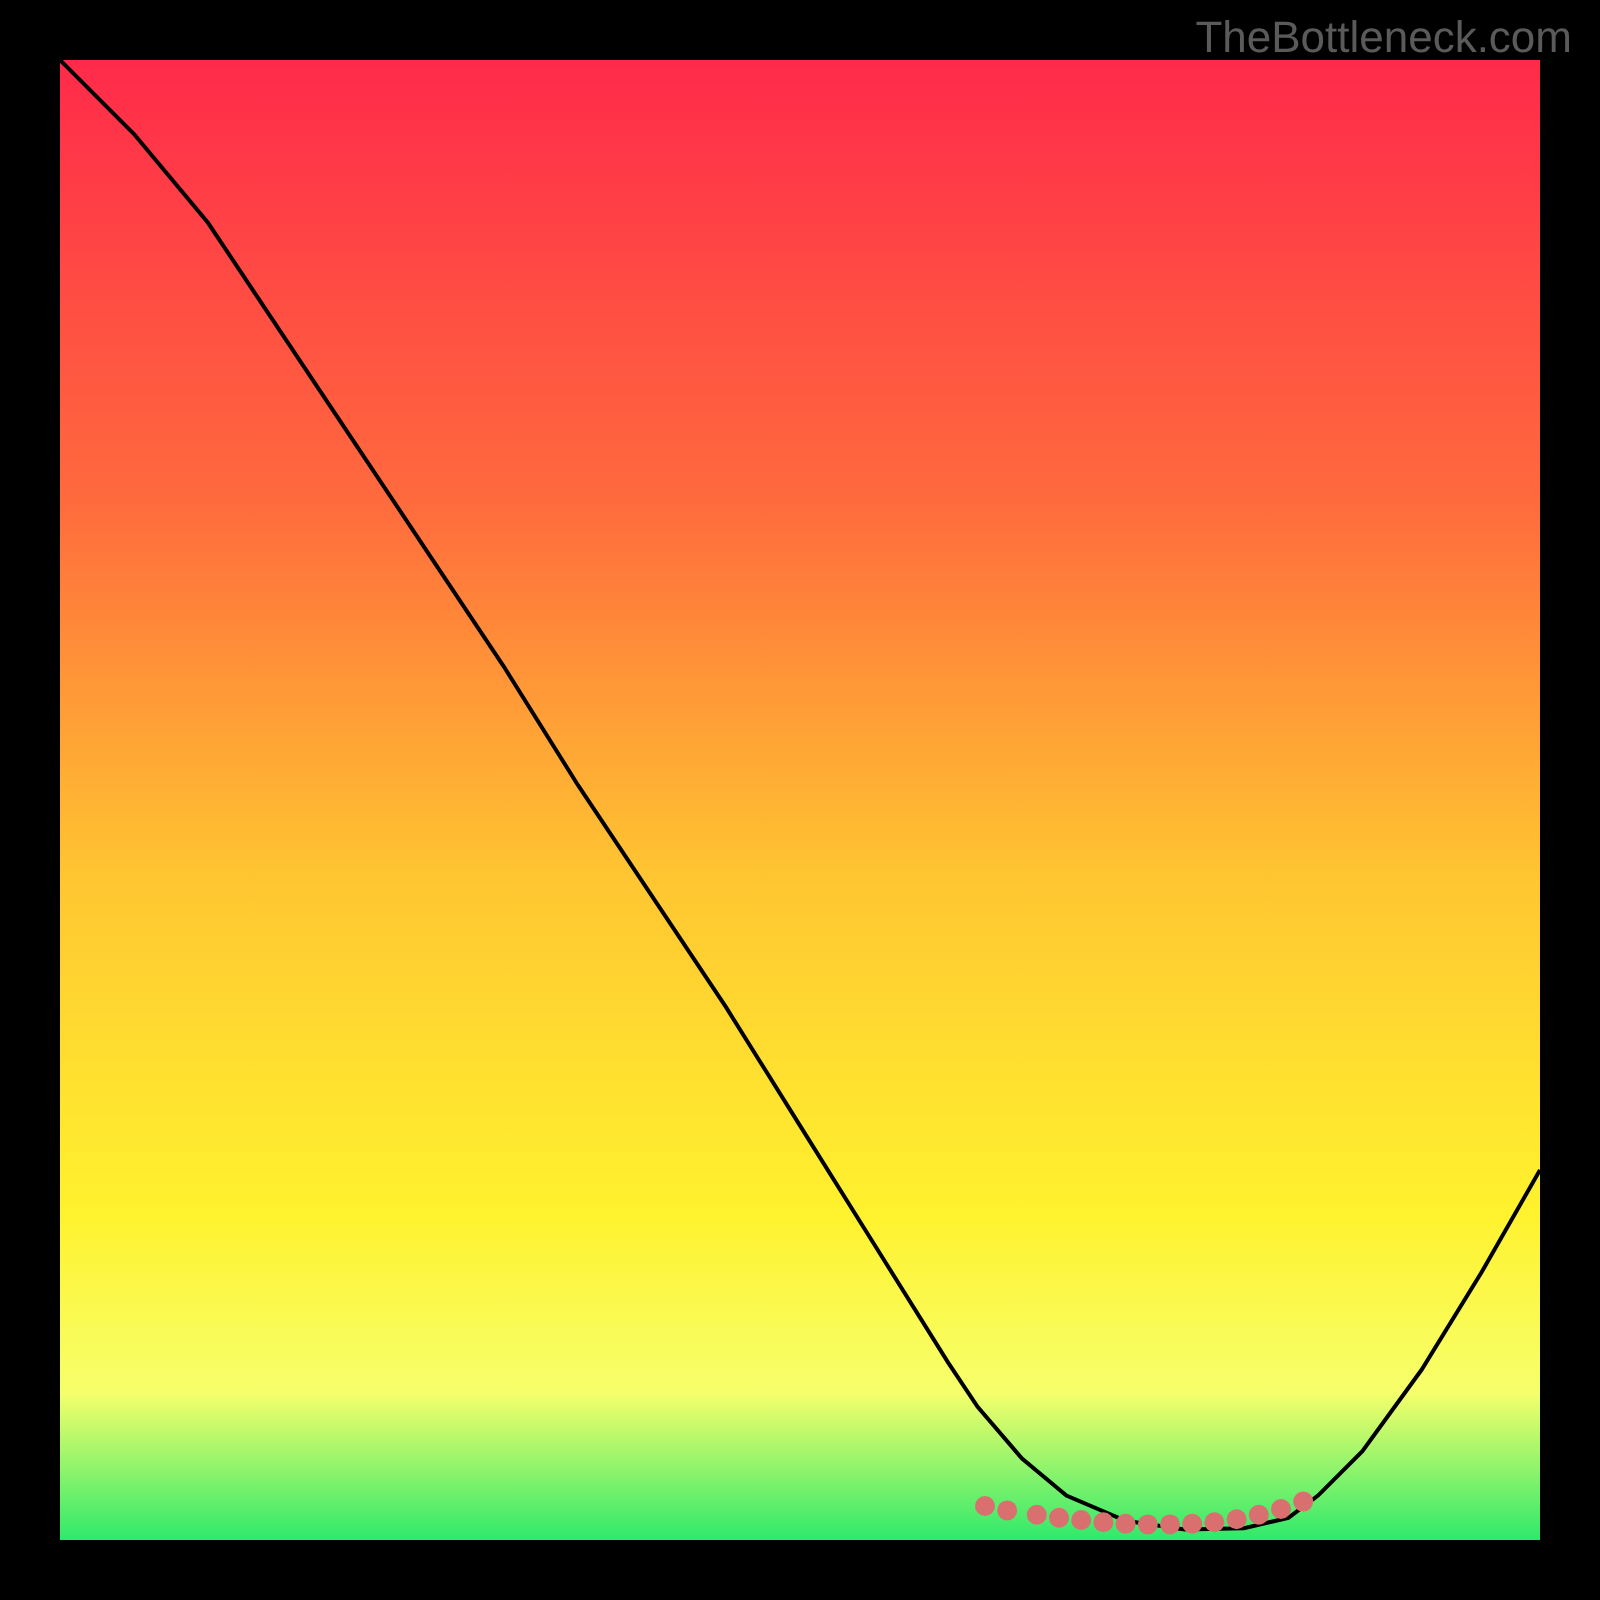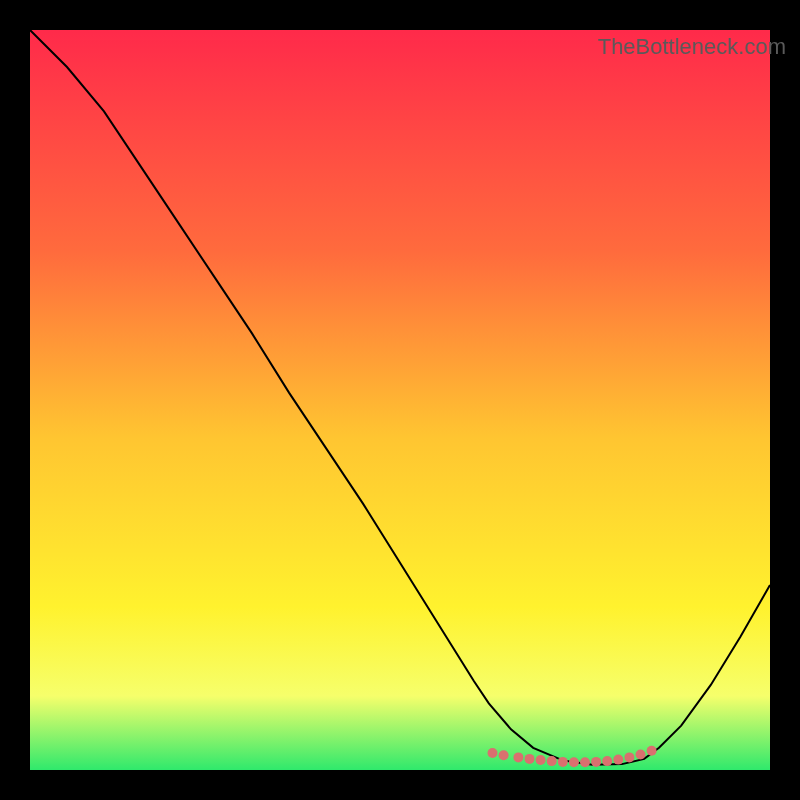--- a/index.html
+++ b/index.html
@@ -12,21 +12,20 @@
     font-family: Arial, sans-serif;
   }
   .watermark {
     position: absolute;
     top: 6px;
     right: 14px;
     color: #5a5a5a;
     font-size: 22px;
     font-weight: 500;
     z-index: 10;
-    margin-top: 28px;
   }
   .canvas-wrap {
     position: absolute;
     left: 30px;
     top: 30px;
     width: 740px;
     height: 740px;
   }
   svg {
     display: block;

